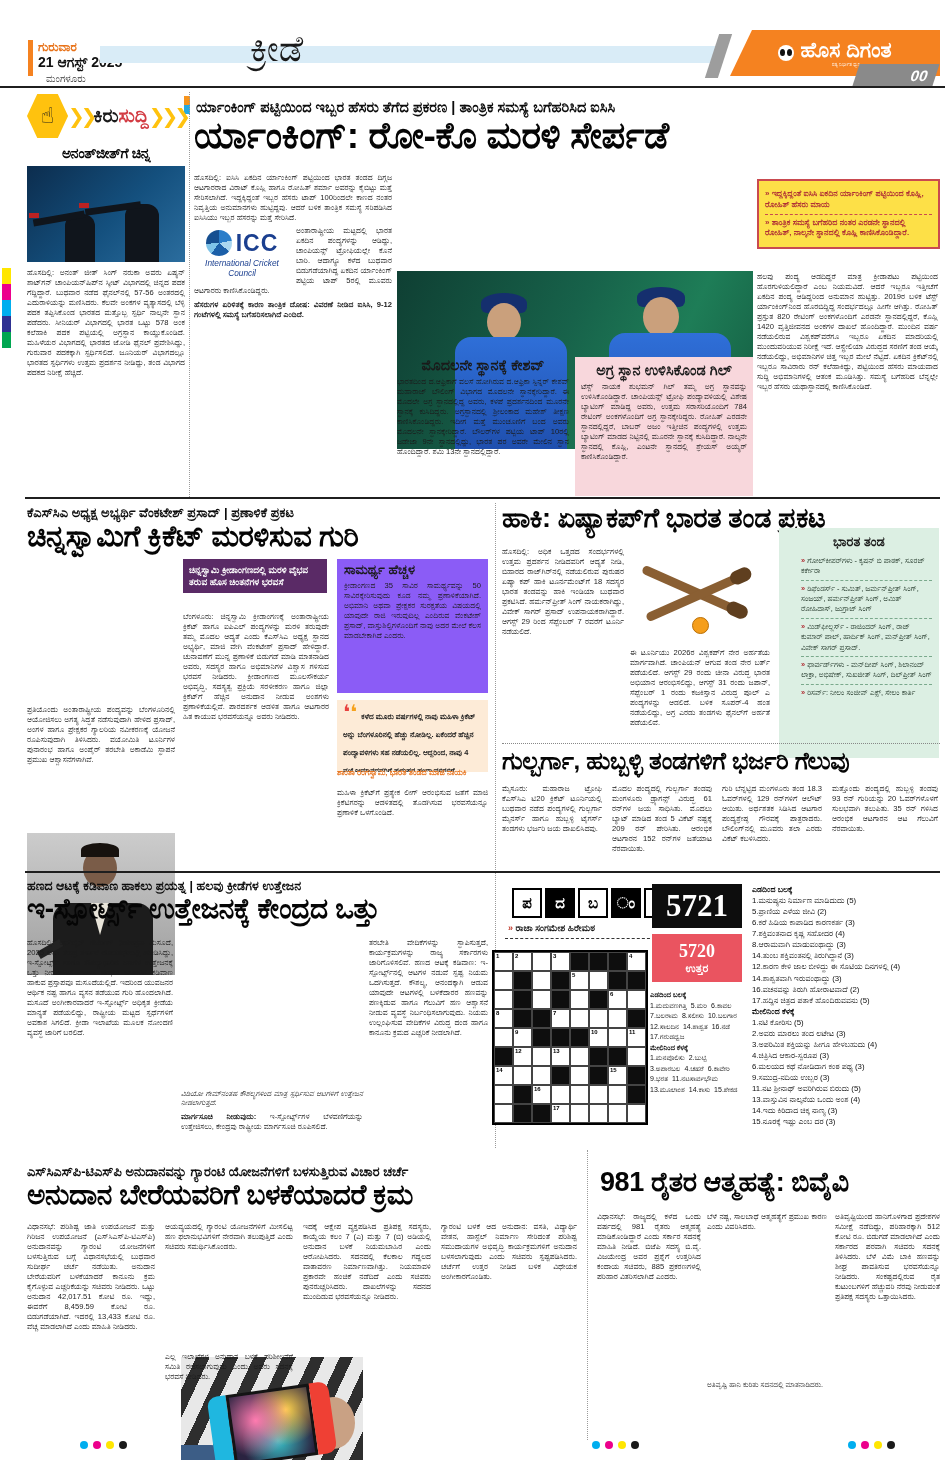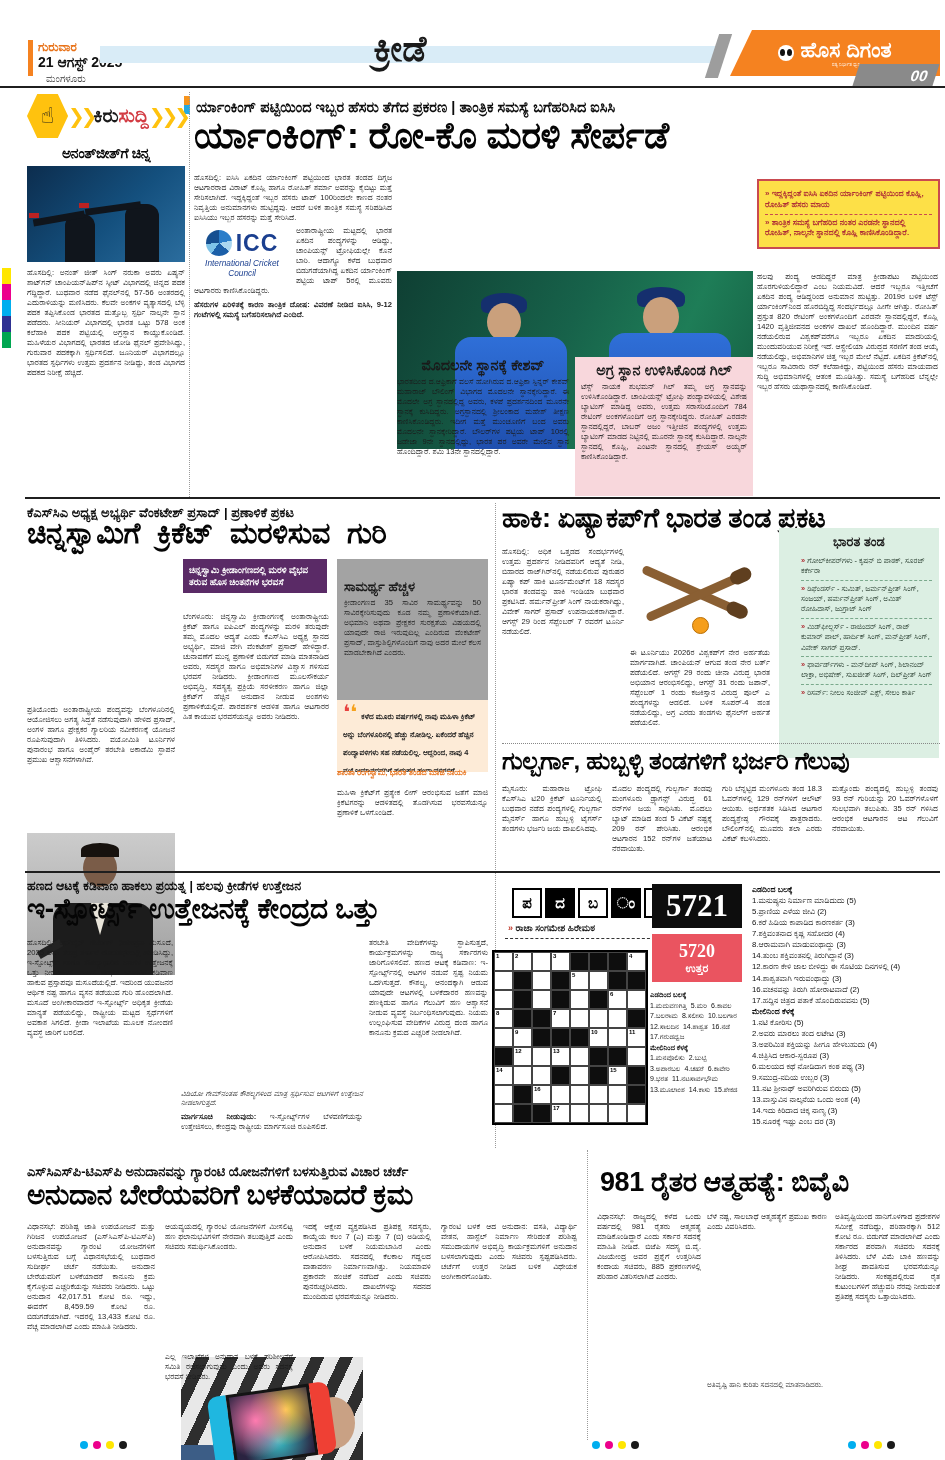--- a/index.html
+++ b/index.html
@@ -10,21 +10,21 @@
   .body-text{font-size:7.6px;line-height:1.32;text-align:justify;color:#1c1c1c;overflow:hidden;}
   .rule{background:#1f1f1f;height:1.5px;}
   .vdot{width:0;border-left:1px dotted #9a9a9a;}
   .kicker{font-weight:bold;color:#0c0c0c;}
   .headline{font-weight:bold;color:#050505;letter-spacing:-0.4px;line-height:1.04;}
   
   .hd-weekday{font-size:12px;font-weight:bold;color:#e8731a;}
   .hd-date{font-size:14px;font-weight:bold;color:#111;}
   .hd-city{font-size:10px;color:#333;}
   .hd-band{background:#d9ecf7;}
-  .hd-title{font-size:36px;font-weight:bold;text-align:center;}
+  .hd-title{font-size:36px;font-weight:normal;}
   .logo-orange{background:#f58220;clip-path:polygon(22px 0,100% 0,100% 100%,0 100%);display:flex;align-items:center;justify-content:center;gap:6px;}
   .logo-text{color:#fff;font-weight:bold;font-size:21px;line-height:1;}
   .logo-tag{color:#fff;font-size:5px;text-align:center;}
   .logo-eye{width:16px;height:16px;border-radius:50%;background:#fff;position:relative;flex:0 0 auto;}
   .logo-eye:before,.logo-eye:after{content:"";position:absolute;top:4px;width:5px;height:7px;border-radius:50%;background:#111;}
   .logo-eye:before{left:2px;} .logo-eye:after{right:2px;}
   .logo-slash{background:#9d9d9d;transform:skewX(-18deg);}
   .logo-num{background:#8a8a8a;transform:skewX(-18deg);color:#fff;font-weight:bold;font-size:15px;
             display:flex;align-items:center;justify-content:flex-end;padding-right:8px;}
   
@@ -36,21 +36,21 @@
   .photo{overflow:hidden;position:relative;}
   
   .infobox{border:2px solid #c94a50;background:#fde047;padding:5px 6px;}
   .infobox .itm{font-size:8px;font-weight:bold;color:#b03036;line-height:1.35;padding:3px 0;}
   .infobox .itm + .itm{border-top:1px dashed #c94a50;}
   .infobox .itm:before{content:"» ";}
   
   .subbox-title{font-size:14.5px;font-weight:bold;text-align:center;margin-bottom:3px;}
   .pinkbox{background:#f8d7dc;padding:5px 6px;}
   .purplebox{background:#5a2a66;color:#fff;font-size:9px;font-weight:bold;padding:5px 6px;line-height:1.35;}
-  .lavbox{background:#a3a3a3;padding:20px 7px;}
+  .lavbox{background:#8b5cf6;padding:3px 7px;}
   .lavbox .t{font-size:13px;font-weight:bold;margin-bottom:3px;}
   .quotebox{background:#fdebd7;padding:5px 6px;}
   .qmark{font-size:20px;line-height:0.6;font-weight:bold;display:inline-block;}
   .q1{color:#e8423f;} .q2{color:#f6a21d;}
   .attr{font-size:8px;font-weight:bold;color:#e87722;}
   
   .greenbox{background:#dcefe3;padding:6px 7px;}
   .greenbox .t{font-size:13px;font-weight:bold;text-align:center;margin-bottom:3px;}
   .gitem{font-size:7.4px;line-height:1.4;padding:3px 0;color:#13281a;margin-left:15px;}
   .gitem + .gitem{border-top:1px dashed #7aa98c;}
@@ -202,21 +202,21 @@
     <div class="body-text">ಭಾರತದಿಂದ ದ.ಆಫ್ರಿಕಾಗೆ ವಲಸೆ ಹೋಗಿರುವ ದ.ಆಫ್ರಿಕಾ ಸ್ಪಿನ್ನರ್ ಕೇಶವ್ ಮಹಾರಾಜ್ ಬೌಲಿಂಗ್ ವಿಭಾಗದ ಮೊದಲನೇ ಸ್ಥಾನಕ್ಕೇರಿದ್ದಾರೆ. ಈ ಮೊದಲೇ ಅಗ್ರ ಸ್ಥಾನದಲ್ಲಿದ್ದ ಅವರು, ಕಳಪೆ ಪ್ರದರ್ಶನದಿಂದ ಮೂರನೇ ಸ್ಥಾನಕ್ಕೆ ಕುಸಿದಿದ್ದರು. ಅಗ್ರಸ್ಥಾನದಲ್ಲಿ ಶ್ರೀಲಂಕಾದ ಮಹೇಶ್ ತೀಕ್ಷಣ ಕಾಣಿಸಿಕೊಂಡಿದ್ದರು. ಇದೀಗ ಮತ್ತೆ ಮುಂಚೂಣಿಗೆ ಬಂದ ಅವರು ಮೊದಲನೇ ಸ್ಥಾನಕ್ಕೇರಿದ್ದಾರೆ. ಬೌಲರ್‌ಗಳ ಪಟ್ಟಿಯ ಟಾಪ್ 10ರಲ್ಲಿ ಜಡೇಜಾ 9ನೇ ಸ್ಥಾನದಲ್ಲಿದ್ದು, ಭಾರತ ಪರ ಅವರೇ ಮೇಲಿನ ಸ್ಥಾನ ಹೊಂದಿದ್ದಾರೆ. ಶಮಿ 13ನೇ ಸ್ಥಾನದಲ್ಲಿದ್ದಾರೆ.</div>
   </div>
   <div class="abs pinkbox" style="left:575px;top:357px;width:166px;height:129px;overflow:hidden;">
     <div class="subbox-title">ಅಗ್ರ ಸ್ಥಾನ ಉಳಿಸಿಕೊಂಡ ಗಿಲ್</div>
     <div class="body-text">ಟೆಸ್ಟ್ ನಾಯಕ ಶುಭಮನ್ ಗಿಲ್ ತಮ್ಮ ಅಗ್ರ ಸ್ಥಾನವನ್ನು ಉಳಿಸಿಕೊಂಡಿದ್ದಾರೆ. ಚಾಂಪಿಯನ್ಸ್ ಟ್ರೋಫಿ ಪಂದ್ಯಾವಳಿಯಲ್ಲಿ ವಿಶೇಷ ಬ್ಯಾಟಿಂಗ್ ಮಾಡಿದ್ದ ಅವರು, ಉತ್ತಮ ಸರಾಸರಿಯೊಂದಿಗೆ 784 ರೇಟಿಂಗ್ ಅಂಕಗಳೊಂದಿಗೆ ಅಗ್ರ ಸ್ಥಾನಕ್ಕೇರಿದ್ದರು. ರೋಹಿತ್ ಎರಡನೇ ಸ್ಥಾನದಲ್ಲಿದ್ದರೆ, ಬಾಬರ್ ಅಜಂ ಇತ್ತೀಚಿನ ಪಂದ್ಯಗಳಲ್ಲಿ ಉತ್ತಮ ಬ್ಯಾಟಿಂಗ್ ಮಾಡದ ನಿಟ್ಟಿನಲ್ಲಿ ಮೂರನೇ ಸ್ಥಾನಕ್ಕೆ ಕುಸಿದಿದ್ದಾರೆ. ನಾಲ್ಕನೇ ಸ್ಥಾನದಲ್ಲಿ ಕೊಹ್ಲಿ, ಎಂಟನೇ ಸ್ಥಾನದಲ್ಲಿ ಶ್ರೇಯಸ್ ಅಯ್ಯರ್ ಕಾಣಿಸಿಕೊಂಡಿದ್ದಾರೆ.</div>
   </div>
 
   <div class="abs rule" style="left:25px;top:497px;width:915px;"></div>
 
   <div class="abs kicker" style="left:27px;top:505px;font-size:13px;">ಕೆಎಸ್‌ಸಿಎ ಅಧ್ಯಕ್ಷ ಅಭ್ಯರ್ಥಿ ವೆಂಕಟೇಶ್ ಪ್ರಸಾದ್ | ಪ್ರಣಾಳಿಕೆ ಪ್ರಕಟ</div>
-  <div class="abs headline" style="left:27px;top:521px;width:460px;font-size:29px;font-family:Liberation Mono, monospace;">ಚಿನ್ನಸ್ವಾಮಿಗೆ ಕ್ರಿಕೆಟ್ ಮರಳಿಸುವ ಗುರಿ</div>
+  <div class="abs headline" style="left:27px;top:521px;width:460px;font-size:29px;">ಚಿನ್ನಸ್ವಾಮಿಗೆ ಕ್ರಿಕೆಟ್ ಮರಳಿಸುವ ಗುರಿ</div>
 
   <div class="abs photo ph-prasad" style="left:27px;top:559px;width:148px;height:142px;">
     <div class="head" style="left:56px;top:16px;width:34px;height:38px;background:#7a5c48;"></div>
     <div style="position:absolute;left:54px;top:10px;width:38px;height:14px;border-radius:50% 50% 0 0;background:#17120e;"></div>
     <div style="position:absolute;left:26px;bottom:0;width:100px;height:72px;border-radius:16px 16px 0 0;background:#1c1c1c;"></div>
     <div style="position:absolute;left:64px;bottom:40px;width:18px;height:32px;background:#e9e5da;clip-path:polygon(0 0,100% 0,50% 100%);"></div>
     <div style="position:absolute;left:10px;bottom:22px;width:26px;height:8px;background:#222;transform:rotate(-30deg);"></div>
   </div>
   <div class="abs body-text" style="left:27px;top:705px;width:148px;height:160px;">ಪ್ರತಿಯೊಂದು ಅಂತಾರಾಷ್ಟ್ರೀಯ ಪಂದ್ಯವನ್ನು ಬೆಂಗಳೂರಿನಲ್ಲಿ ಆಯೋಜಿಸಲು ಅಗತ್ಯ ಸಿದ್ಧತೆ ನಡೆಸುವುದಾಗಿ ಹೇಳಿದ ಪ್ರಸಾದ್, ಅಂಗಳ ಹಾಗೂ ಪ್ರೇಕ್ಷಕರ ಗ್ಯಾಲರಿಯ ನವೀಕರಣಕ್ಕೆ ಯೋಜನೆ ರೂಪಿಸುವುದಾಗಿ ತಿಳಿಸಿದರು. ವಯೋಮಿತಿ ಟೂರ್ನಿಗಳ ಪುನಾರಂಭ ಹಾಗೂ ಅಂಪೈರ್ ತರಬೇತಿ ಅಕಾಡೆಮಿ ಸ್ಥಾಪನೆ ಪ್ರಮುಖ ಆಶ್ವಾಸನೆಗಳಾಗಿವೆ.</div>
 

